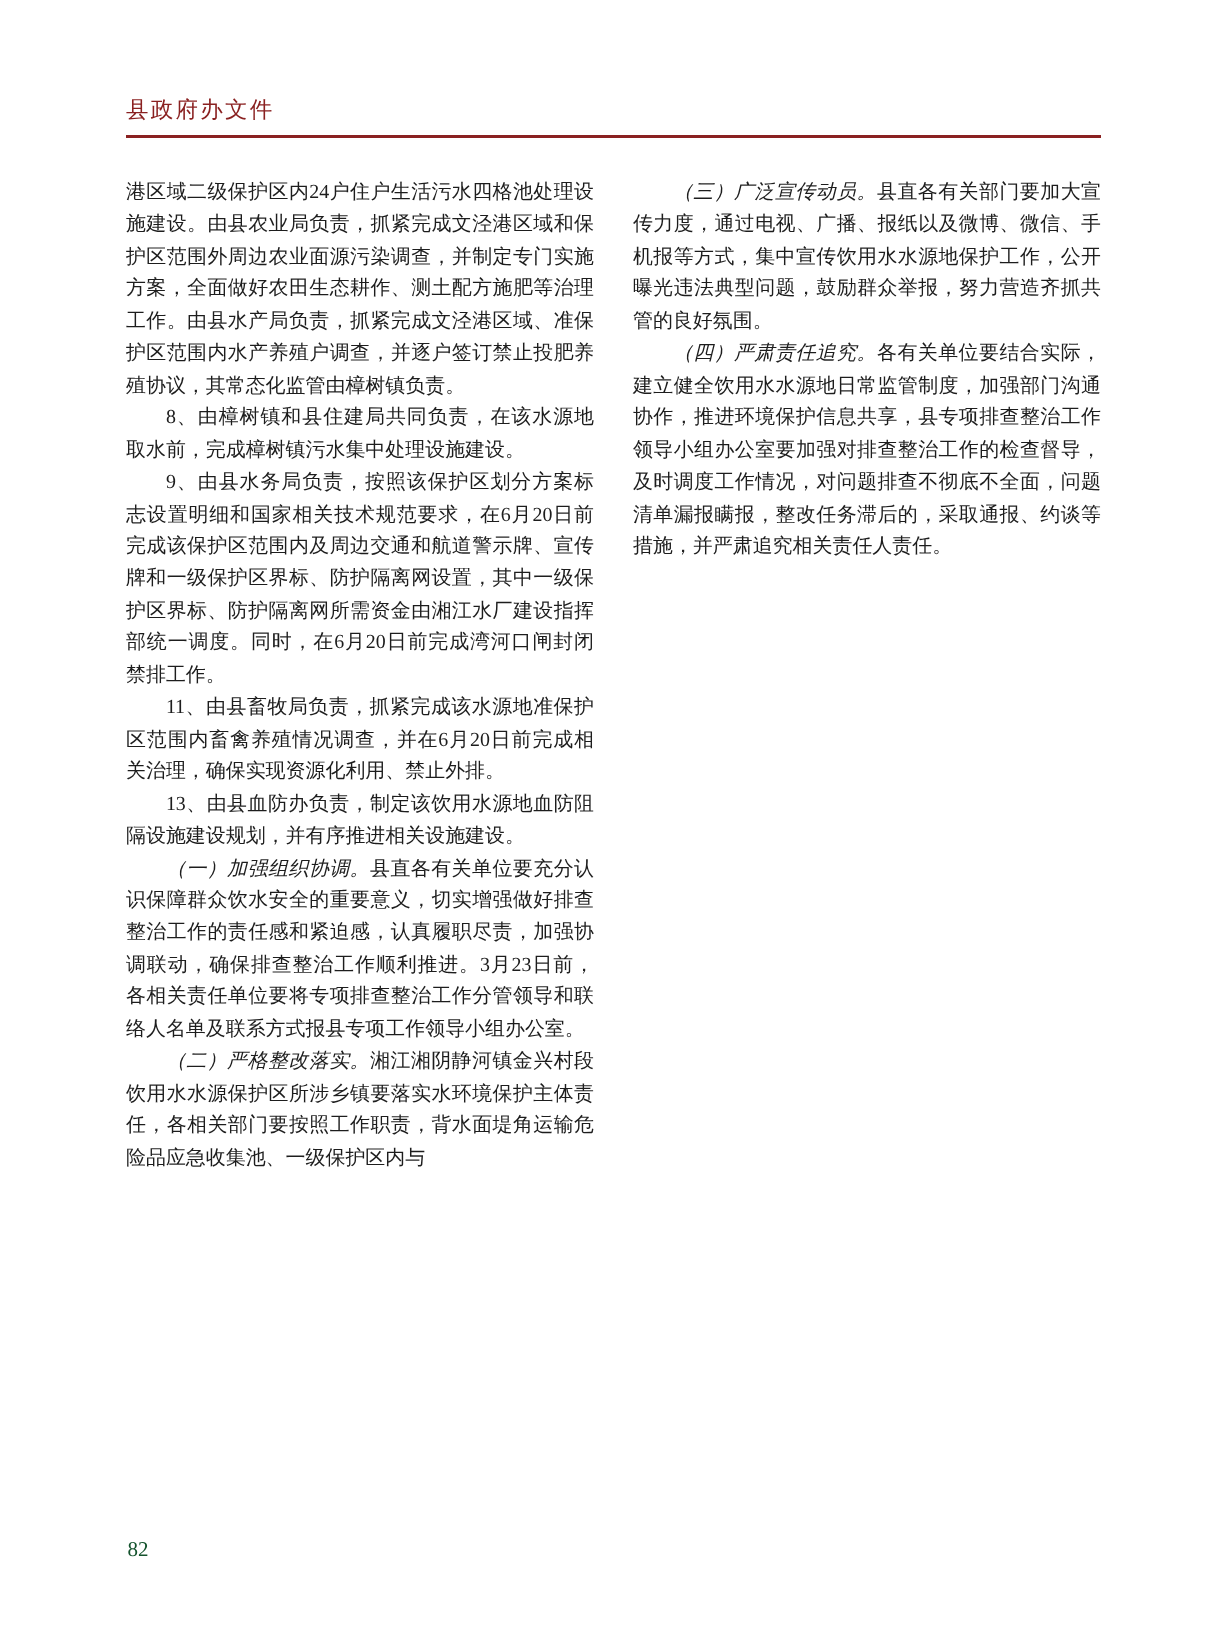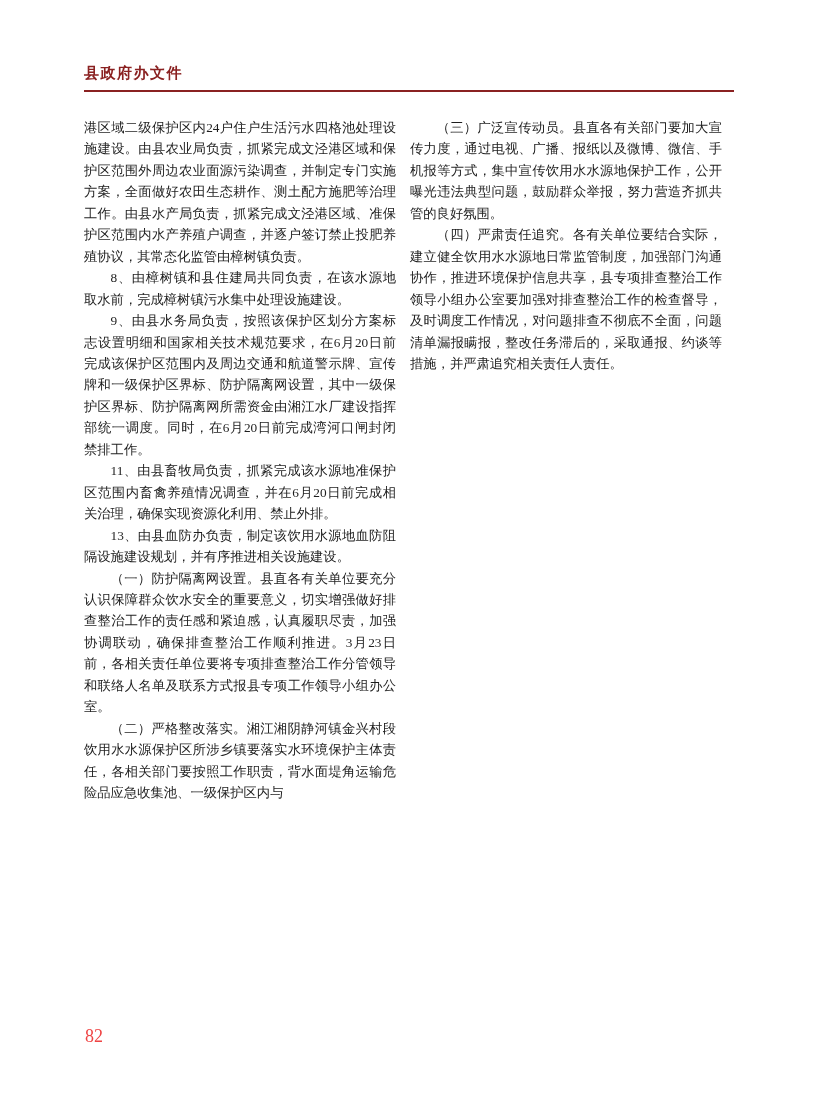--- a/index.html
+++ b/index.html
@@ -18,76 +18,76 @@
     background: #ffffff;
   }
   .doc-header {
     position: absolute;
     left: 84px;
     top: 64px;
     width: 650px;
   }
   .doc-header-title {
     font-size: 15px;
-    font-weight: bold;
+    font-weight: normal;
     color: var(--accent, #8a2121);
     letter-spacing: 1.5px;
   }
   .doc-header-rule {
     margin: 7px 0 0 0;
     height: 2px;
     background: var(--accent, #8a2121);
     border: none;
   }
   .columns {
     position: absolute;
     left: 84px;
     top: 117px;
     width: 650px;
     display: flex;
-    gap: 14px;
+    gap: 26px;
     align-items: flex-start;
   }
   .column {
     width: 312px;
     font-size: 13.3px;
     line-height: 21.45px;
     text-align: justify;
   }
   .column p { margin: 0; }
   .indent { text-indent: 2em; }
   .section-heading { font-weight: bold; }
-  .lead { }
+  .lead { font-style: italic; }
   .page-number {
     position: absolute;
     left: 85px;
     top: 1026px;
-    font-size: 18px;
-    color: #ef4444;
+    font-size: 14px;
+    color: #14532d;
   }
 </style>
 </head>
 <body>
 
 <div class="page">
 
   <div class="doc-header">
     <div class="doc-header-title">县政府办文件</div>
     <hr class="doc-header-rule">
   </div>
 
   <div class="columns">
 
     <div class="column">
       <p>港区域二级保护区内24户住户生活污水四格池处理设施建设。由县农业局负责，抓紧完成文泾港区域和保护区范围外周边农业面源污染调查，并制定专门实施方案，全面做好农田生态耕作、测土配方施肥等治理工作。由县水产局负责，抓紧完成文泾港区域、准保护区范围内水产养殖户调查，并逐户签订禁止投肥养殖协议，其常态化监管由樟树镇负责。</p>
       <p class="indent">8、由樟树镇和县住建局共同负责，在该水源地取水前，完成樟树镇污水集中处理设施建设。</p>
       <p class="indent">9、由县水务局负责，按照该保护区划分方案标志设置明细和国家相关技术规范要求，在6月20日前完成该保护区范围内及周边交通和航道警示牌、宣传牌和一级保护区界标、防护隔离网设置，其中一级保护区界标、防护隔离网所需资金由湘江水厂建设指挥部统一调度。同时，在6月20日前完成湾河口闸封闭禁排工作。</p>
       <p class="indent">11、由县畜牧局负责，抓紧完成该水源地准保护区范围内畜禽养殖情况调查，并在6月20日前完成相关治理，确保实现资源化利用、禁止外排。</p>
       <p class="indent">13、由县血防办负责，制定该饮用水源地血防阻隔设施建设规划，并有序推进相关设施建设。</p>
-      <p class="indent"><span class="lead">（一）防护隔离网设置。</span><span>县直各有关单位要充分认识保障群众饮水安全的重要意义，切实增强做好排查整治工作的责任感和紧迫感，认真履职尽责，加强协调联动，确保排查整治工作顺利推进。3月23日前，各相关责任单位要将专项排查整治工作分管领导和联络人名单及联系方式报县专项工作领导小组办公室。</span></p>
+      <p class="indent"><span class="lead">（一）加强组织协调。</span><span>县直各有关单位要充分认识保障群众饮水安全的重要意义，切实增强做好排查整治工作的责任感和紧迫感，认真履职尽责，加强协调联动，确保排查整治工作顺利推进。3月23日前，各相关责任单位要将专项排查整治工作分管领导和联络人名单及联系方式报县专项工作领导小组办公室。</span></p>
       <p class="indent"><span class="lead">（二）严格整改落实。</span><span>湘江湘阴静河镇金兴村段饮用水水源保护区所涉乡镇要落实水环境保护主体责任，各相关部门要按照工作职责，背水面堤角运输危险品应急收集池、一级保护区内与</span></p>
     </div>
 
     <div class="column">
       <p class="indent"><span class="lead">（三）广泛宣传动员。</span><span>县直各有关部门要加大宣传力度，通过电视、广播、报纸以及微博、微信、手机报等方式，集中宣传饮用水水源地保护工作，公开曝光违法典型问题，鼓励群众举报，努力营造齐抓共管的良好氛围。</span></p>
       <p class="indent"><span class="lead">（四）严肃责任追究。</span><span>各有关单位要结合实际，建立健全饮用水水源地日常监管制度，加强部门沟通协作，推进环境保护信息共享，县专项排查整治工作领导小组办公室要加强对排查整治工作的检查督导，及时调度工作情况，对问题排查不彻底不全面，问题清单漏报瞒报，整改任务滞后的，采取通报、约谈等措施，并严肃追究相关责任人责任。</span></p>
     </div>
 
   </div>
 

